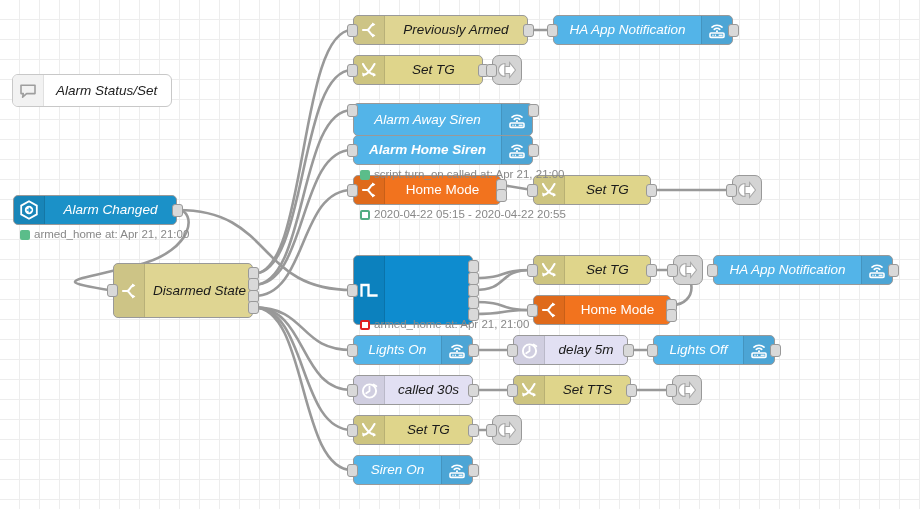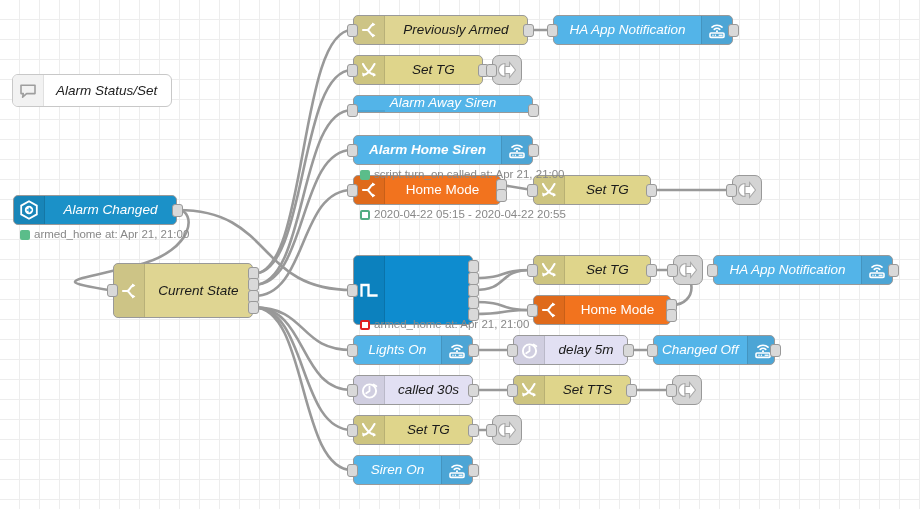--- a/index.html
+++ b/index.html
@@ -195,21 +195,21 @@
     </div>
     <div class="port" style="left: 172px; top: 203.5px;"></div>
     <div class="node n-switch" style="left: 113px; top: 263px; width: 140px; height: 55px;">
       <span class="iconbox left">
         <svg width="18" height="18" viewBox="0 0 18 18">
           <path d="M3 9 L7 9 M7 9 C10 9 10 3.5 13.5 3.5 M7 9 C10 9 10 14.5 13.5 14.5" stroke="#ffffff" stroke-width="2.1" fill="none" stroke-linecap="round"></path>
           <path d="M12 1.6 L15.4 3.5 L12 5.4 Z" fill="#ffffff"></path>
           <path d="M12 12.6 L15.4 14.5 L12 16.4 Z" fill="#ffffff"></path>
         </svg>
       </span>
-      <span class="label">Current State</span>
+      <span class="label">Disarmed State</span>
     </div>
     <div class="port" style="left: 107px; top: 284px;"></div>
     <div class="port" style="left: 248px; top: 267.125px;"></div>
     <div class="port" style="left: 248px; top: 278.375px;"></div>
     <div class="port" style="left: 248px; top: 289.625px;"></div>
     <div class="port" style="left: 248px; top: 300.875px;"></div>
     <div class="node n-switch" style="left: 353px; top: 15px; width: 175px; height: 30px;">
       <span class="iconbox left">
         <svg width="18" height="18" viewBox="0 0 18 18">
           <path d="M3 9 L7 9 M7 9 C10 9 10 3.5 13.5 3.5 M7 9 C10 9 10 14.5 13.5 14.5" stroke="#ffffff" stroke-width="2.1" fill="none" stroke-linecap="round"></path>
@@ -252,21 +252,21 @@
           <circle cx="10" cy="10.3" r="1.05" fill="#ffffff"></circle>
           <rect x="3" y="12" width="14" height="4.4" rx="1" fill="none" stroke="#ffffff" stroke-width="1.6"></rect>
           <circle cx="6" cy="14.2" r="0.8" fill="#ffffff"></circle>
           <circle cx="8.4" cy="14.2" r="0.8" fill="#ffffff"></circle>
           <rect x="11.6" y="13.6" width="4" height="1.3" fill="#ffffff"></rect>
         </svg>
       </span>
     </div>
     <div class="port" style="left: 547px; top: 23.5px;"></div>
     <div class="port" style="left: 728px; top: 23.5px;"></div>
-    <div class="node n-calls" style="left: 353px; top: 95px; width: 180px; height: 18px; flex-direction: column;">
+    <div class="node n-calls" style="left: 353px; top: 103px; width: 180px; height: 33px;">
       <span class="label">Alarm Away Siren</span>
       <span class="iconbox right">
         <svg width="20" height="18" viewBox="0 0 20 18">
           <path d="M5 6.2 C7.6 3.6 12.4 3.6 15 6.2" stroke="#ffffff" stroke-width="1.7" fill="none" stroke-linecap="round"></path>
           <path d="M7.3 8.4 C8.8 6.9 11.2 6.9 12.7 8.4" stroke="#ffffff" stroke-width="1.7" fill="none" stroke-linecap="round"></path>
           <circle cx="10" cy="10.3" r="1.05" fill="#ffffff"></circle>
           <rect x="3" y="12" width="14" height="4.4" rx="1" fill="none" stroke="#ffffff" stroke-width="1.6"></rect>
           <circle cx="6" cy="14.2" r="0.8" fill="#ffffff"></circle>
           <circle cx="8.4" cy="14.2" r="0.8" fill="#ffffff"></circle>
           <rect x="11.6" y="13.6" width="4" height="1.3" fill="#ffffff"></rect>
@@ -412,21 +412,21 @@
           <circle cx="9.5" cy="10" r="6.6" fill="none" stroke="#ffffff" stroke-width="1.9"></circle>
           <path d="M9.5 10 L9.5 5.6 M9.5 10 L6.2 12.2" stroke="#ffffff" stroke-width="1.8" stroke-linecap="round"></path>
           <path d="M13.6 3.4 L16.4 5.2" stroke="#ffffff" stroke-width="1.8" stroke-linecap="round"></path>
         </svg>
       </span>
       <span class="label">delay 5m</span>
     </div>
     <div class="port" style="left: 507px; top: 343.5px;"></div>
     <div class="port" style="left: 623px; top: 343.5px;"></div>
     <div class="node n-calls" style="left: 653px; top: 335px; width: 122px; height: 30px;">
-      <span class="label">Changed Off</span>
+      <span class="label">Lights Off</span>
       <span class="iconbox right">
         <svg width="20" height="18" viewBox="0 0 20 18">
           <path d="M5 6.2 C7.6 3.6 12.4 3.6 15 6.2" stroke="#ffffff" stroke-width="1.7" fill="none" stroke-linecap="round"></path>
           <path d="M7.3 8.4 C8.8 6.9 11.2 6.9 12.7 8.4" stroke="#ffffff" stroke-width="1.7" fill="none" stroke-linecap="round"></path>
           <circle cx="10" cy="10.3" r="1.05" fill="#ffffff"></circle>
           <rect x="3" y="12" width="14" height="4.4" rx="1" fill="none" stroke="#ffffff" stroke-width="1.6"></rect>
           <circle cx="6" cy="14.2" r="0.8" fill="#ffffff"></circle>
           <circle cx="8.4" cy="14.2" r="0.8" fill="#ffffff"></circle>
           <rect x="11.6" y="13.6" width="4" height="1.3" fill="#ffffff"></rect>
         </svg>

